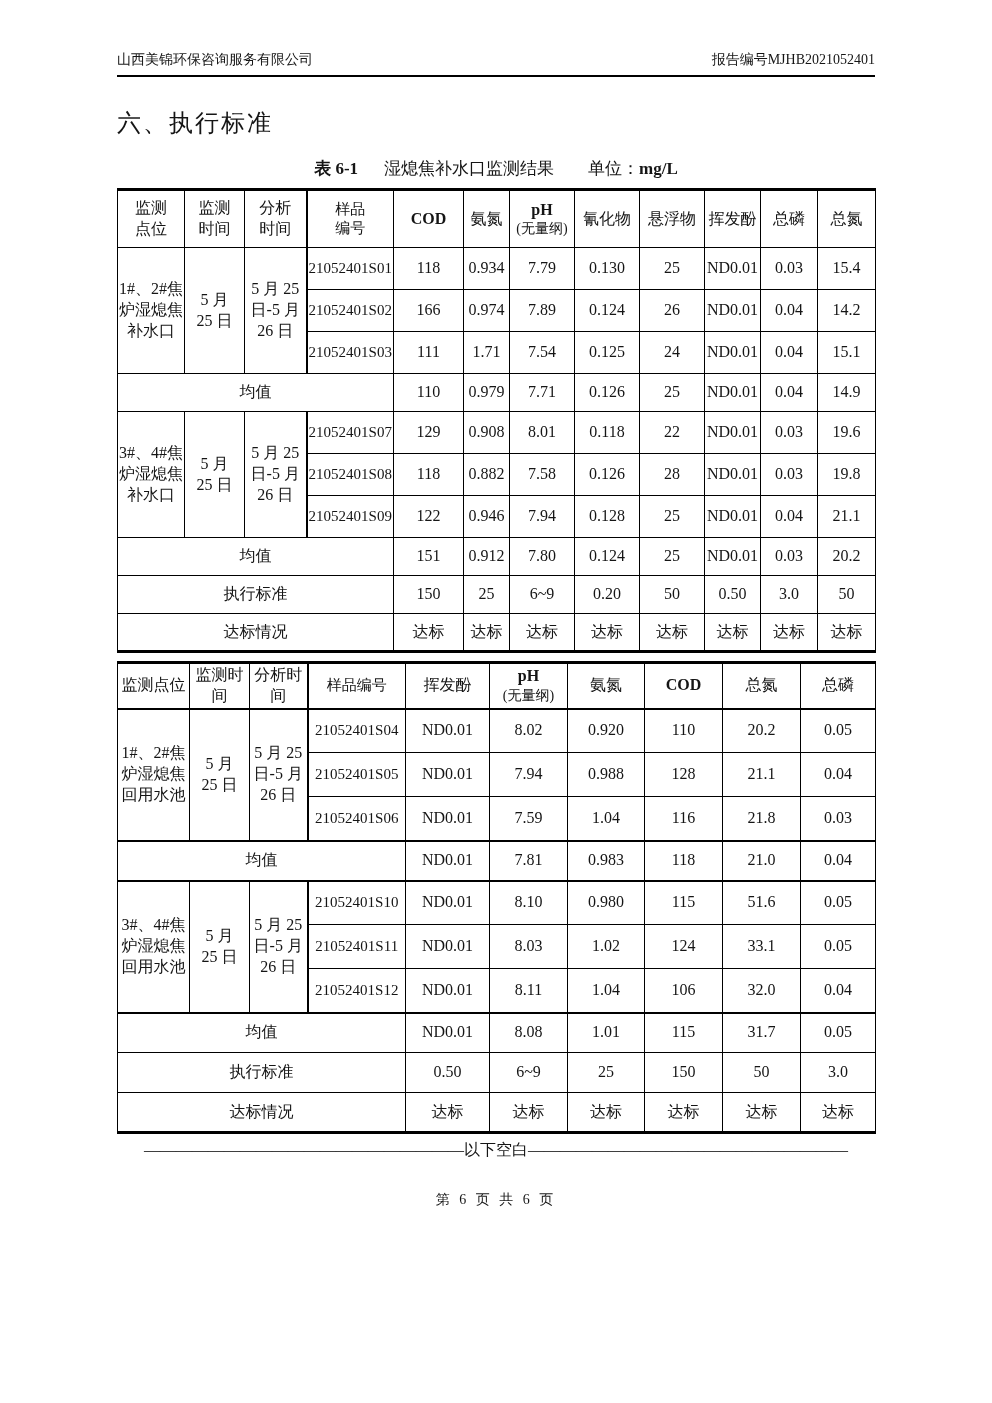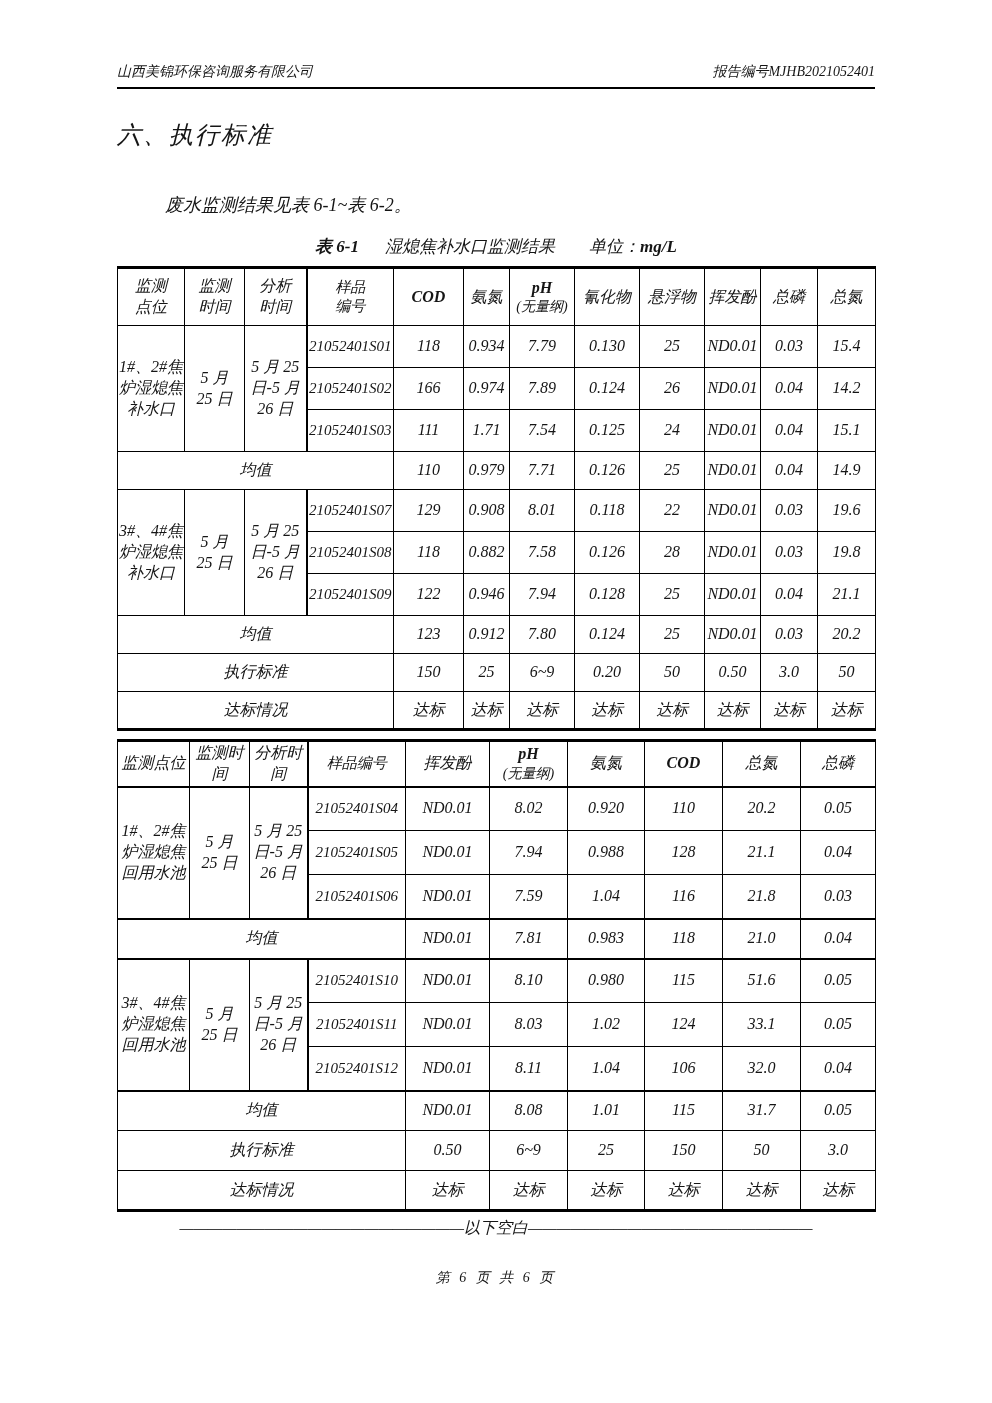--- a/index.html
+++ b/index.html
@@ -1,21 +1,21 @@
 <!DOCTYPE html>
 <html><head>
 <meta charset="utf-8">
 <style>
   html,body{margin:0;padding:0;background:#e8e8e8;}
   .page{
     width:992px;min-height:1403px;background:#ffffff;color:#151515;
     font-family:"Liberation Serif","DejaVu Serif",serif;
     box-sizing:border-box;margin:0 auto;overflow:hidden;
   }
-  .content{width:758px;margin:12px auto;padding-top:51px;font-style:italic;}
+  .content{width:758px;margin:0 auto;padding-top:51px;}
   .doc-header{
     display:flex;justify-content:space-between;align-items:flex-end;
     font-size:14px;padding-bottom:6px;border-bottom:2px solid #000;
   }
   .section-title{margin-top:30px;font-size:24px;letter-spacing:2px;}
   .intro{margin-top:42px;font-size:18px;text-indent:48px;}
   .table-caption{margin-top:18px;text-align:center;font-size:17px;}
   .cap-label{font-weight:bold;margin-right:26px;}
   .cap-title{margin-right:34px;text-align:right;}
   .cap-unit-label{}
@@ -54,21 +54,20 @@
 <div class="page">
   <div class="content">
 
     <div class="doc-header">
       <span>山西美锦环保咨询服务有限公司</span>
       <span>报告编号MJHB2021052401</span>
     </div>
 
     <div class="section-title">六、执行标准</div>
 
-    <div class="intro">废水监测结果见表 6-1~表 6-2。</div>
 
     <div class="table-caption">
       <span class="cap-label">表 6-1</span><span class="cap-title">湿熄焦补水口监测结果</span><span class="cap-unit-label">单位：</span><span class="cap-unit-value">mg/L</span>
     </div>
 
     <table id="table1">
         <colgroup>
           <col style="width: 67px;">
           <col style="width: 60px;">
           <col style="width: 62px;">
@@ -353,21 +352,21 @@
             </td>
             <td>
               <span class="line">21.1</span>
             </td>
           </tr>
           <tr class="label-row">
             <td colspan="4">
               <span class="line">均值</span>
             </td>
             <td>
-              <span class="line">123</span>
+              <span class="line">151</span>
             </td>
             <td>
               <span class="line">0.912</span>
             </td>
             <td>
               <span class="line">7.80</span>
             </td>
             <td>
               <span class="line">0.124</span>
             </td>

